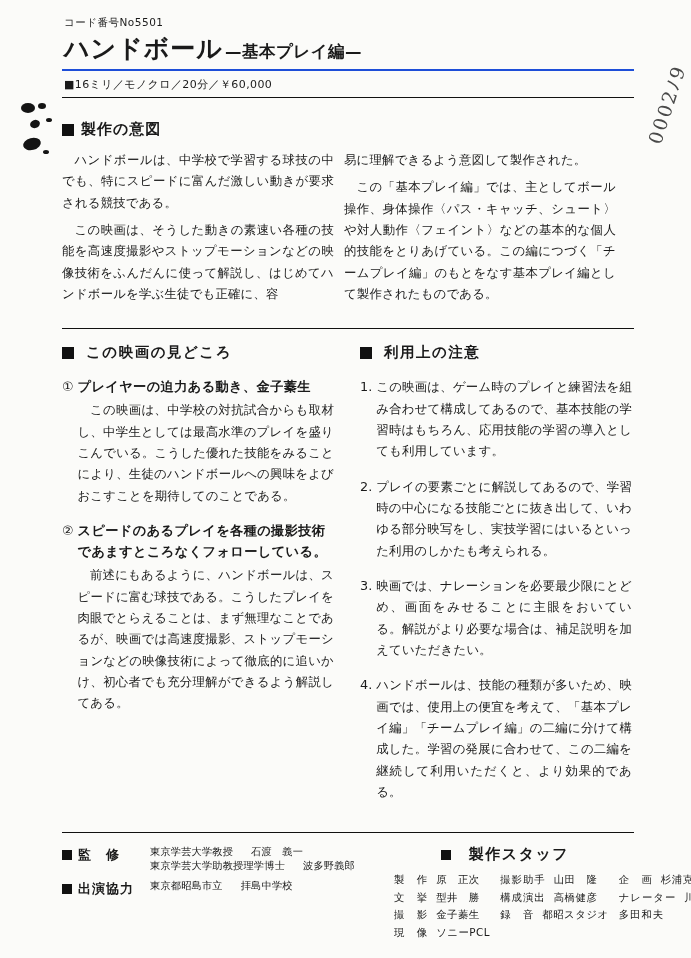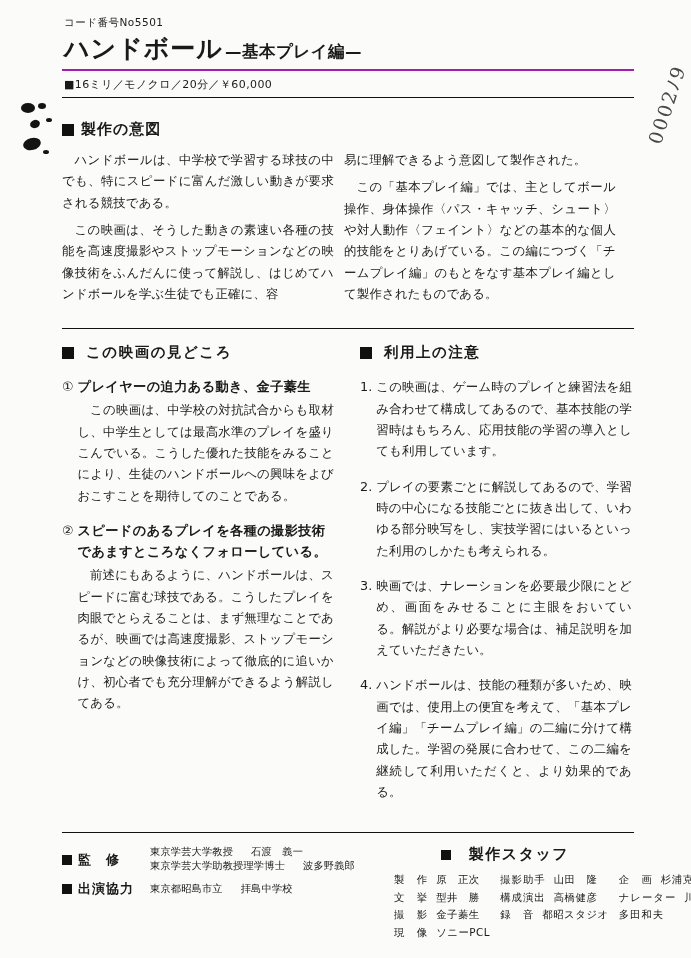--- a/index.html
+++ b/index.html
@@ -31,21 +31,21 @@
 
   
   .code-no {
     font-size: 10.5px;
     letter-spacing: 0.5px;
     margin: 0 0 2px 2px;
   }
   .title-row {
     display: flex;
     align-items: baseline;
-    border-bottom: 2px solid #a21caf;
+    border-bottom: 2px solid #1d4ed8;
     padding: 0 0 4px 2px;
   }
   .main-title {
     font-size: 25px;
     font-weight: bold;
     letter-spacing: 1px;
     white-space: nowrap;
   }
   .sub-title {
     font-size: 16.5px;
@@ -184,21 +184,21 @@
     margin-top: 12px;
   }
   .credit-left {
     width: 292px;
   }
   .credit-right {
     width: 258px;
   }
   .credit-row {
     display: flex;
-    align-items: center;
+    align-items: flex-start;
     margin-bottom: 6px;
   }
   .credit-label {
     flex: 0 0 88px;
     display: flex;
     align-items: center;
     gap: 6px;
     font-size: 13px;
     font-weight: bold;
     letter-spacing: 1px;

